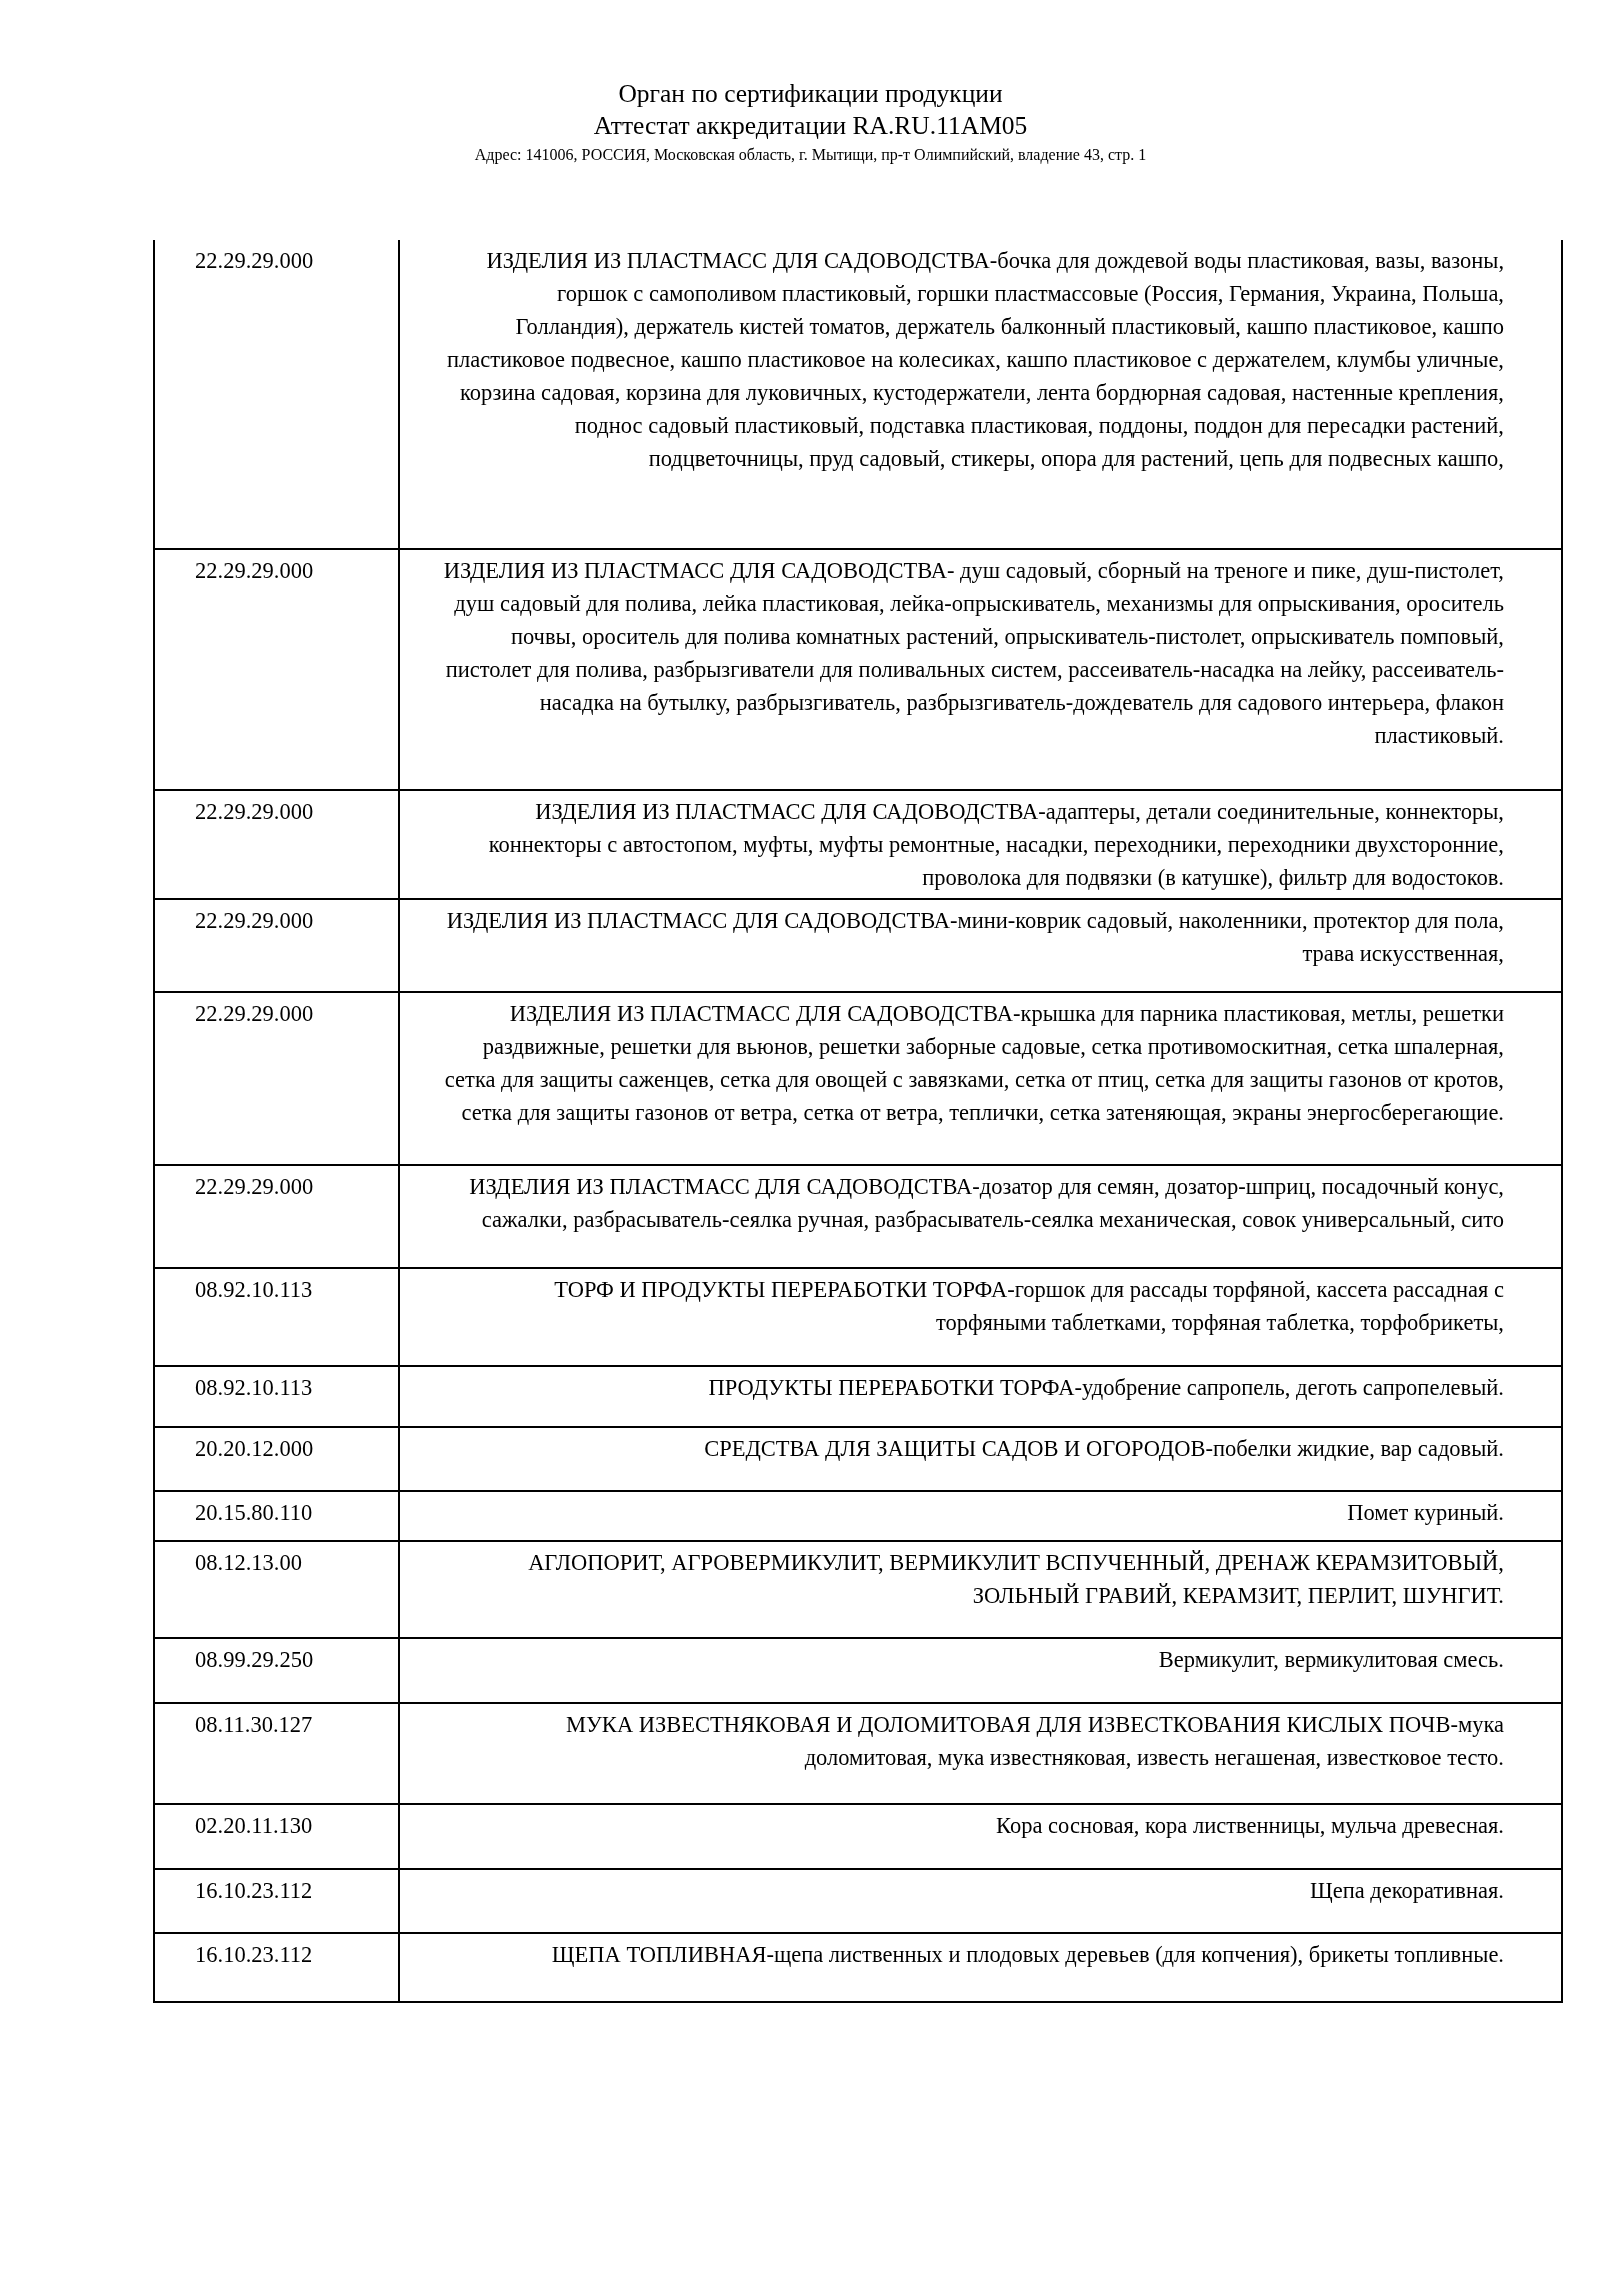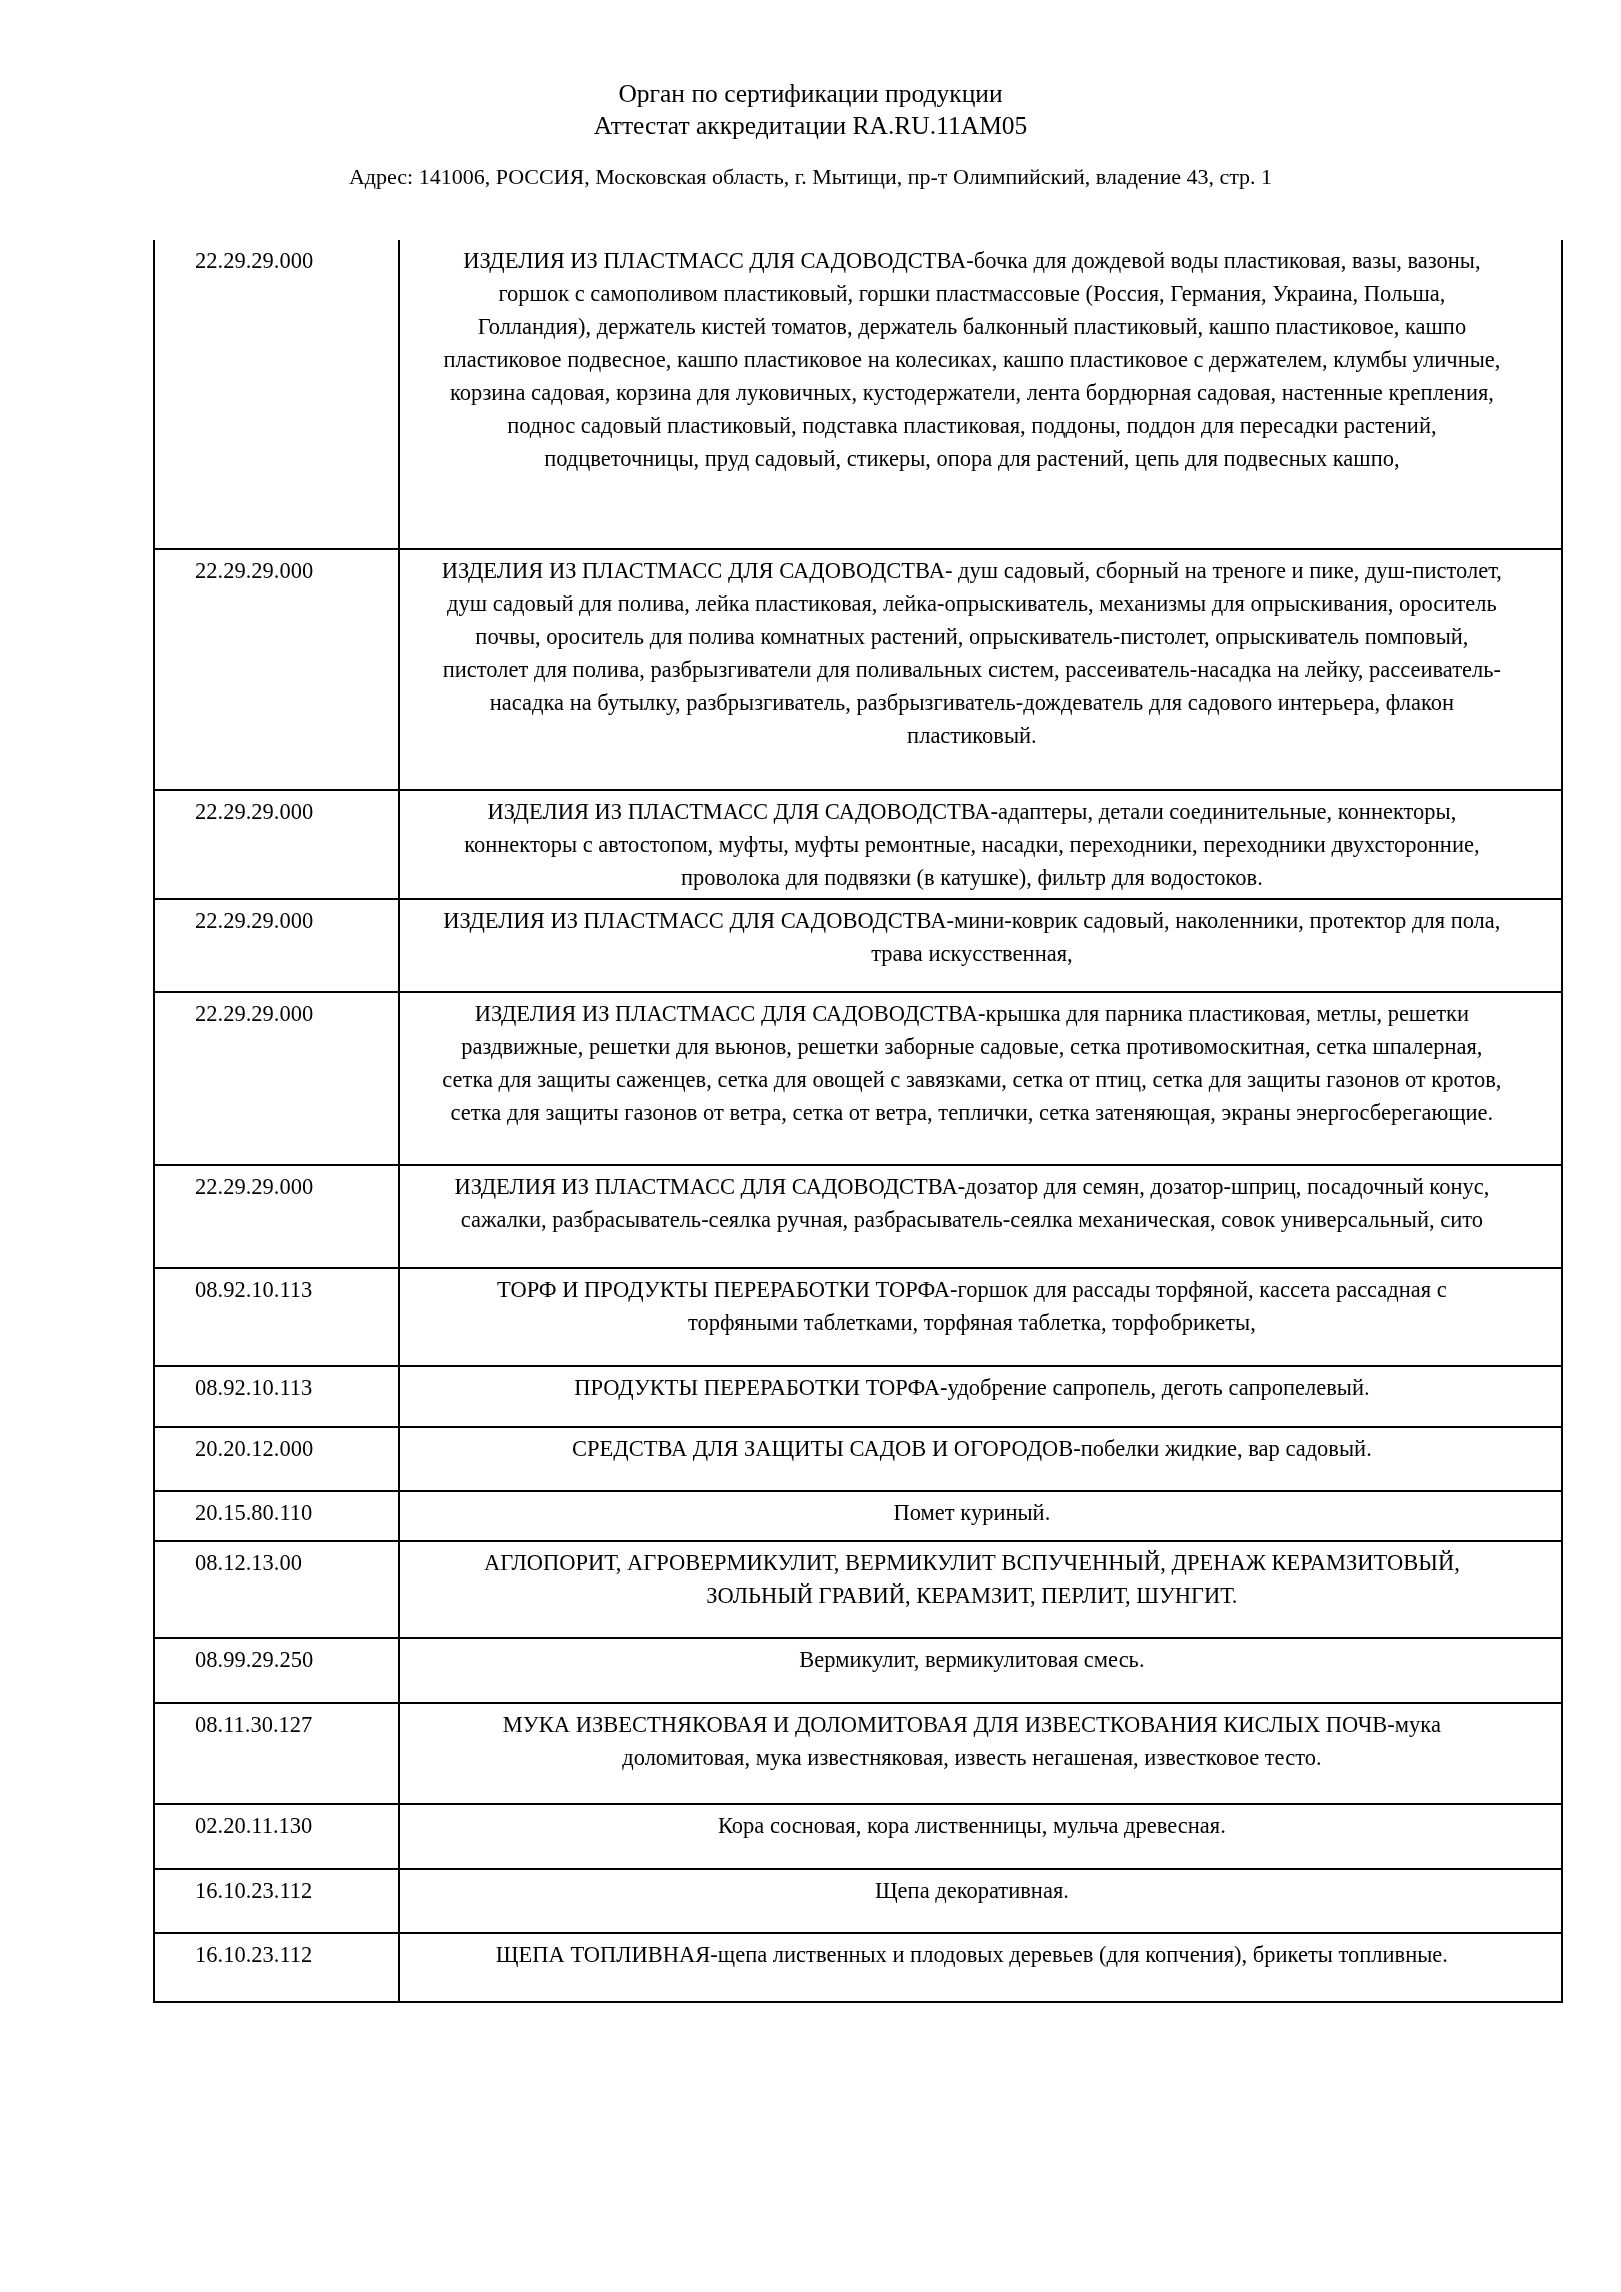--- a/index.html
+++ b/index.html
@@ -21,23 +21,23 @@
     left: 0;
     width: 1621px;
     text-align: center;
   }
   .header .h-line {
     font-size: 25.5px;
     line-height: 32px;
     white-space: nowrap;
   }
   .header .h-address {
-    font-size: 22px;
+    font-size: 16px;
     line-height: 23.5px;
-    margin-top: 23px;
+    margin-top: 1px;
     white-space: nowrap;
   }
   table.products {
     position: absolute;
     left: 153px;
     top: 240px;
     width: 1410px;
     border-collapse: collapse;
     table-layout: fixed;
   }
@@ -51,21 +51,21 @@
   td.code-cell {
     width: 195px;
     border-left: 2px solid #000000;
     border-right: 2.9px solid #000000;
     padding: 3.9px 7.8px 3.9px 13.7px;
     white-space: nowrap;
   }
   td.desc-cell {
     border-right: 2px solid #000000;
     padding: 3.9px 57px 3.9px 13.7px;
-    text-align: center;
+    text-align: right;
   }
 </style>
 </head>
 <body>
 
 <div class="header">
   <div class="h-line">Орган по сертификации продукции</div>
   <div class="h-line">Аттестат аккредитации RA.RU.11АМ05</div>
   <div class="h-address">Адрес: 141006, РОССИЯ, Московская область, г. Мытищи, пр-т Олимпийский, владение 43, стр. 1</div>
 </div>

